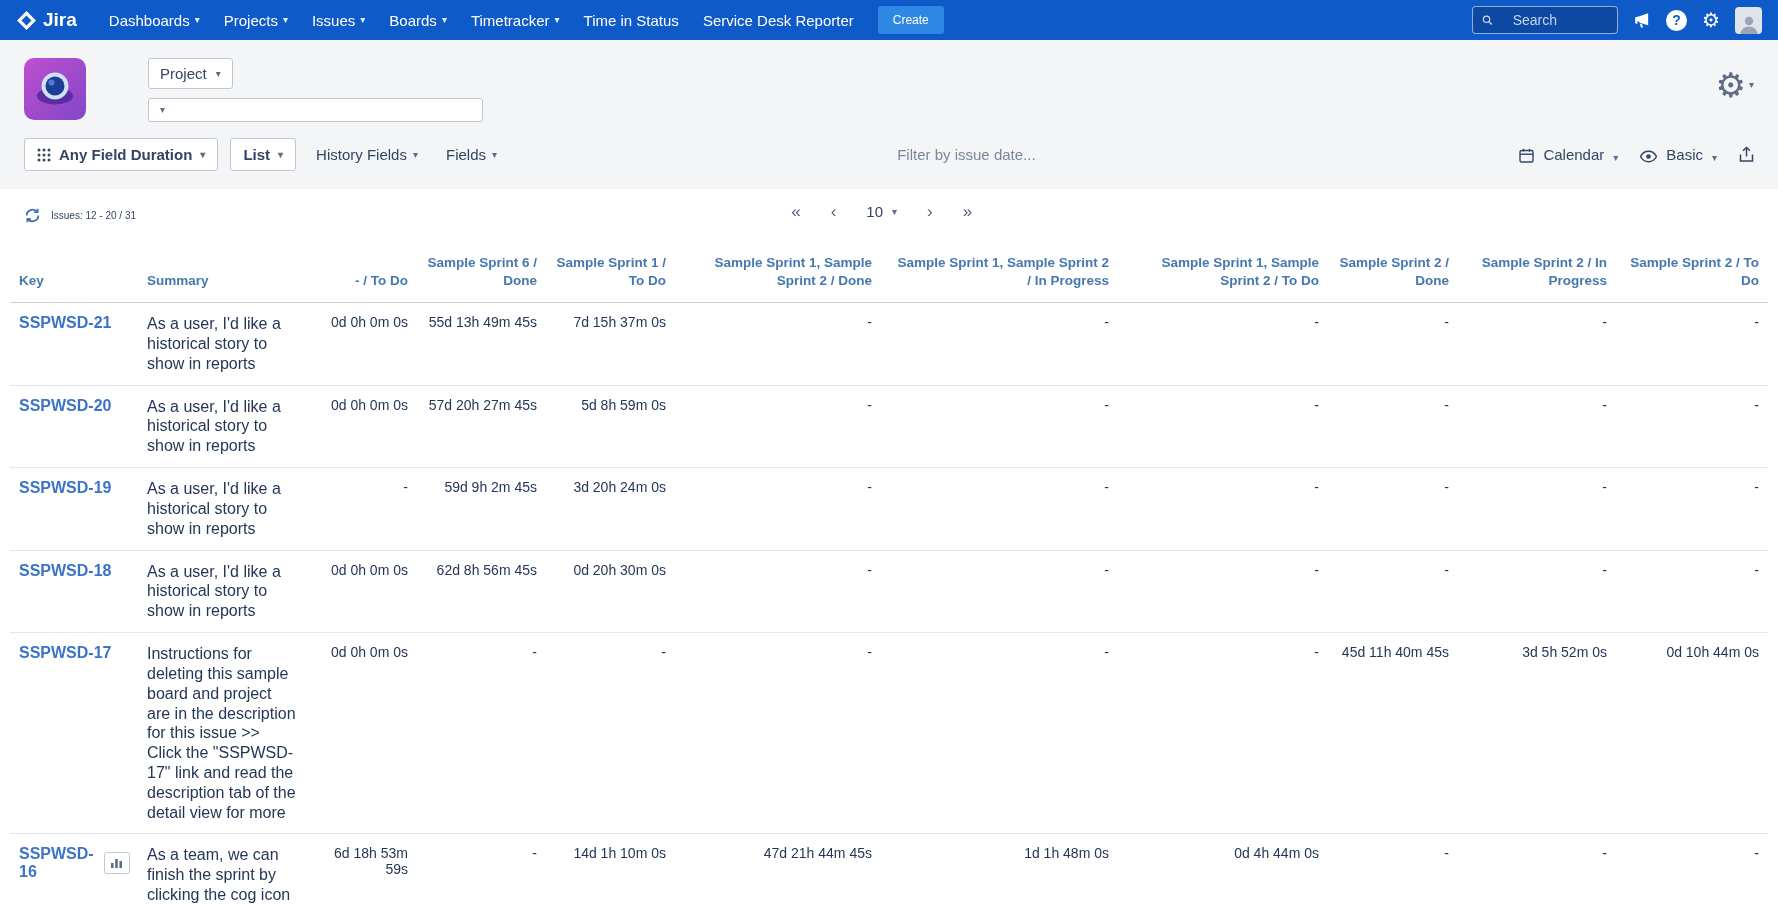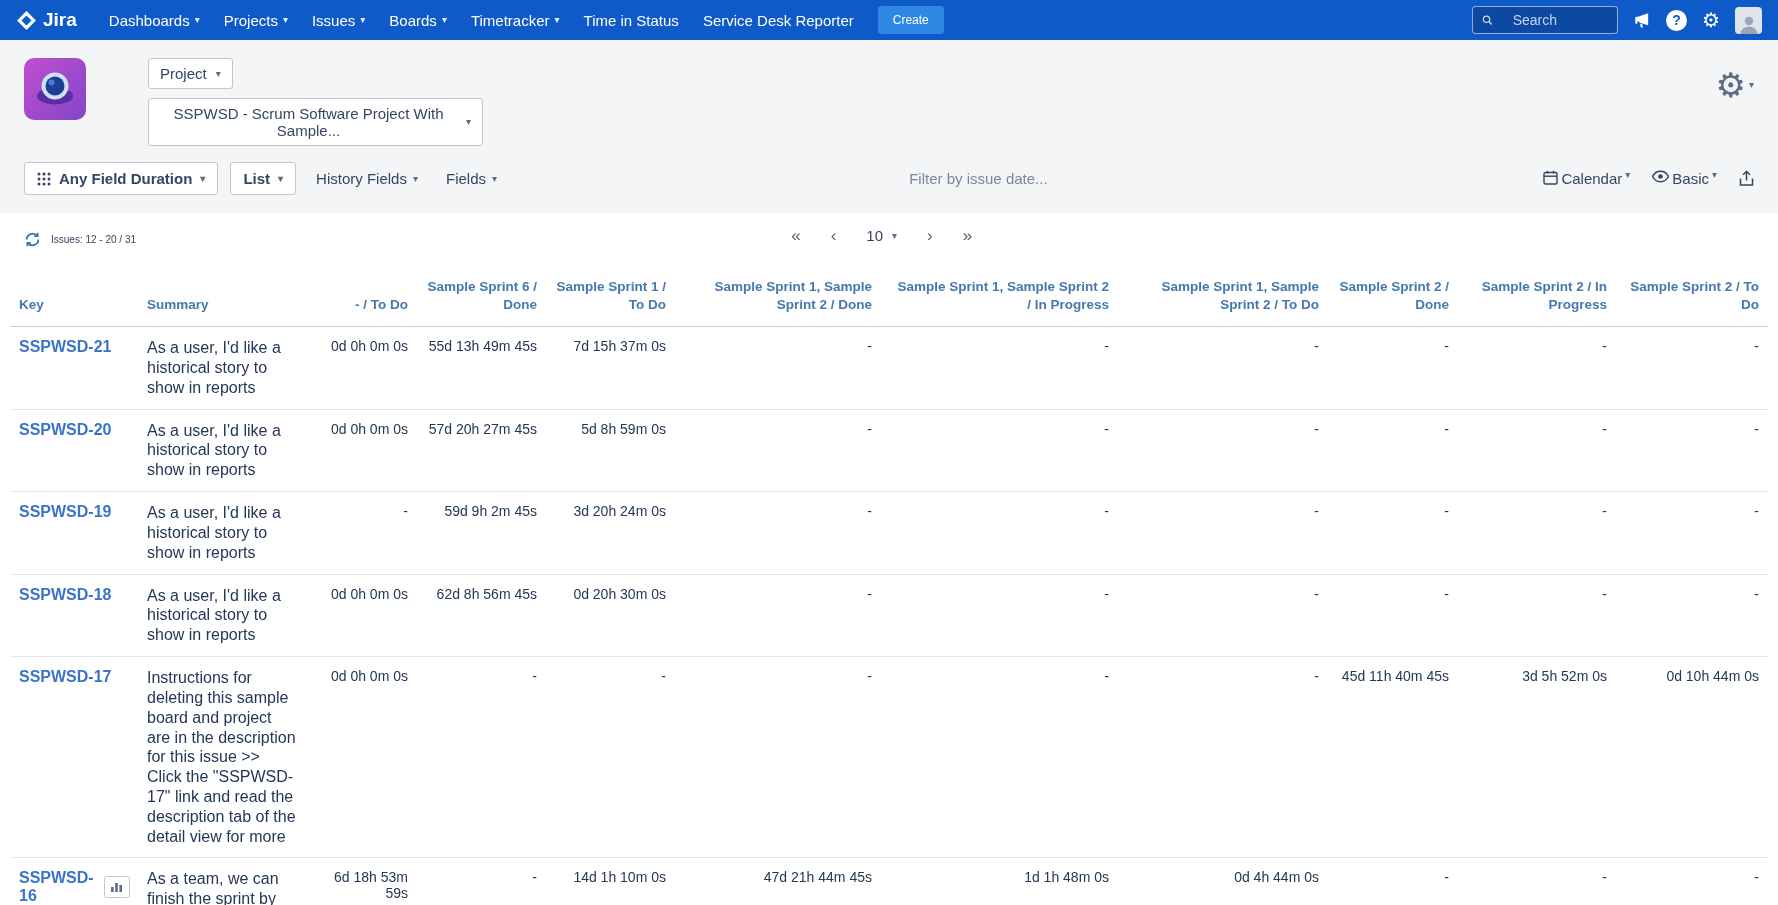--- a/index.html
+++ b/index.html
@@ -40,21 +40,21 @@
 
   
   .toolbar { background: #f4f5f7; padding: 10px 24px 18px; display: flex; align-items: center; }
   .tb-left { display: flex; align-items: center; gap: 12px; }
   .btn { display: inline-flex; align-items: center; gap: 8px; background: #fff; border: 1px solid #c1c7d0; border-radius: 3px; padding: 7px 12px; font-size: 15px; font-weight: bold; color: #344563; cursor: pointer; font-family: inherit; }
   .text-drop { display: inline-flex; align-items: center; gap: 6px; font-size: 15px; color: #344563; cursor: pointer; padding: 0 8px; background: none; border: none; font-family: inherit; }
   .tb-filter { flex: 1; display: flex; justify-content: center; }
   .filter-input { border: none; background: transparent; outline: none; font-size: 15px; color: #344563; width: 230px; font-family: inherit; }
   .filter-input::placeholder { color: #7a869a; }
   .tb-right { display: flex; align-items: center; gap: 22px; }
-  .tb-item { display: inline-flex; align-items: flex-start; gap: 3px; font-size: 15px; color: #344563; cursor: pointer; background: none; border: none; font-family: inherit; }
+  .tb-item { display: inline-flex; align-items: flex-end; gap: 9px; font-size: 15px; color: #344563; cursor: pointer; background: none; border: none; font-family: inherit; }
 
   
   .issues-bar { position: relative; background: #fff; padding: 18px 24px 14px; display: flex; align-items: center; gap: 10px; }
   .refresh-icon { display: inline-flex; cursor: pointer; }
   .issues-label { font-size: 10px; color: #344563; }
   .pagination { position: absolute; left: 44.5%; top: 14px; display: flex; align-items: center; gap: 30px; color: #505f79; }
   .pg-icon { font-size: 17px; cursor: pointer; line-height: 1; }
   .pg-size { display: inline-flex; align-items: center; gap: 9px; font-size: 15px; color: #344563; cursor: pointer; }
 
   
@@ -153,21 +153,20 @@
       <circle cx="27.5" cy="24.5" r="3" fill="#4f7ad9"></circle>
     </svg>
   </div>
 
   <div class="selector-col">
     <button class="drop-btn">
       <span>Project</span>
       <span class="caret dark">▾</span>
     </button>
     <button class="drop-btn project-select">
-      <span>SSPWSD - Scrum Software Project With Sample...</span>
       <span class="caret dark">▾</span>
     </button>
   </div>
 
   <div class="band-settings">
     <span class="band-gear">⚙</span>
     <span class="caret dark">▾</span>
   </div>
 </div>
 

